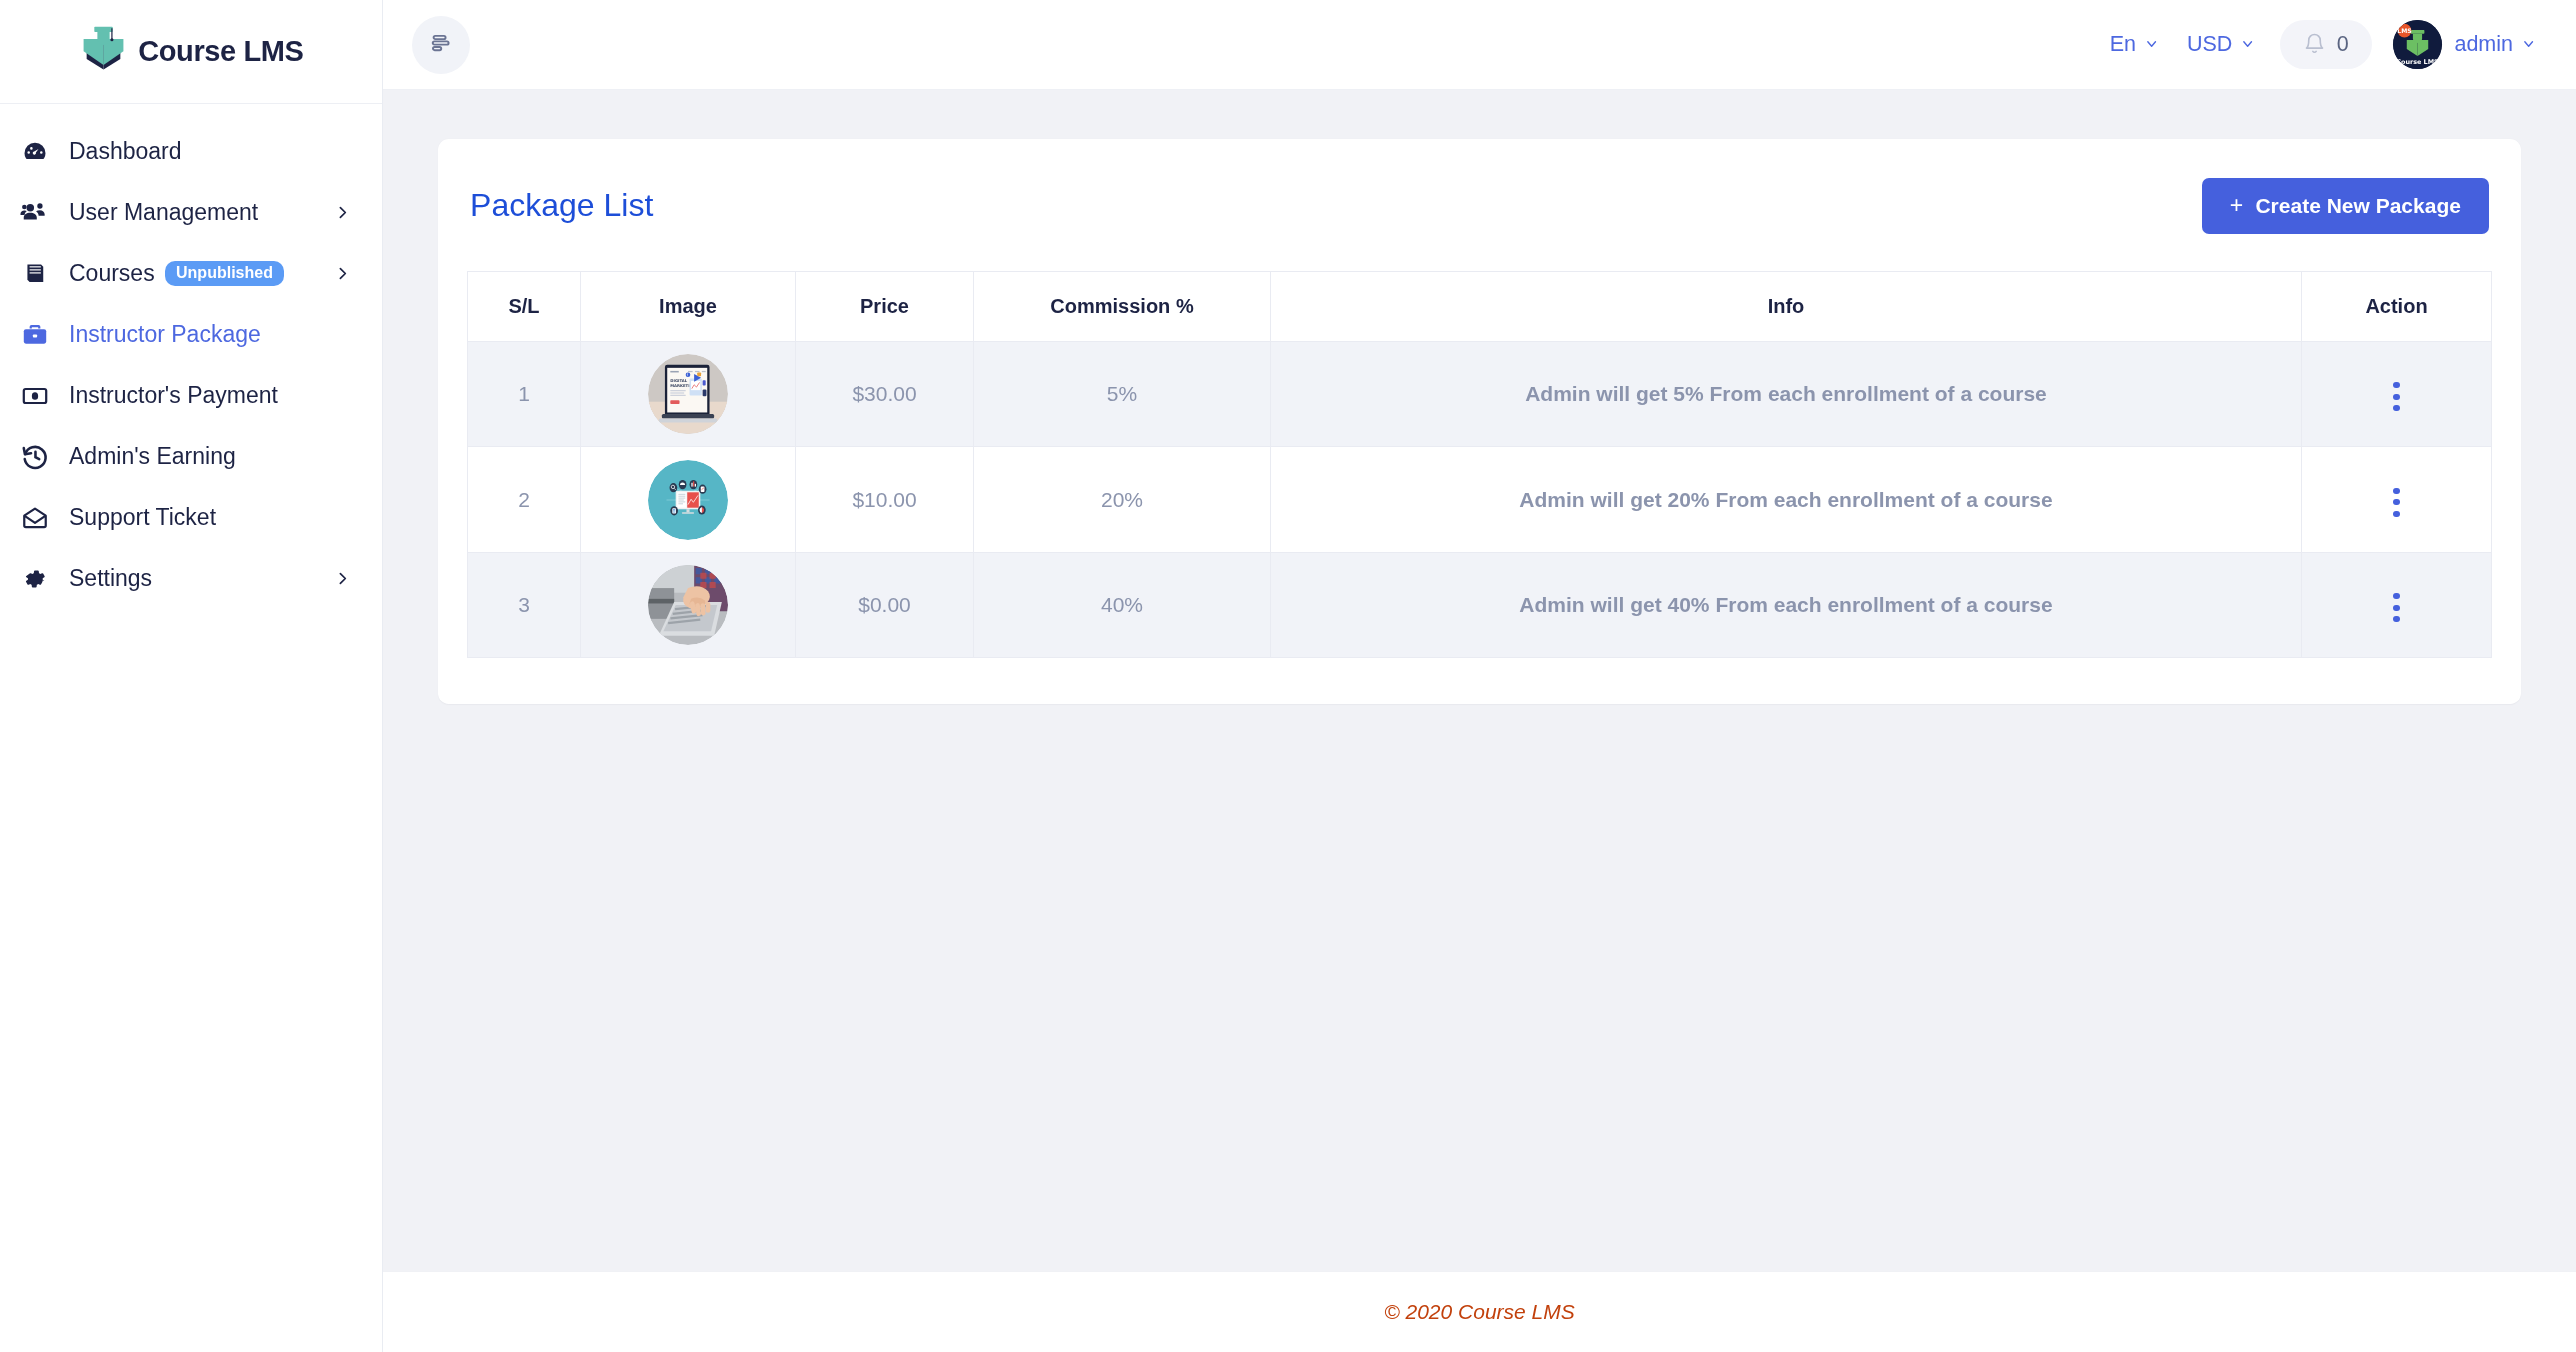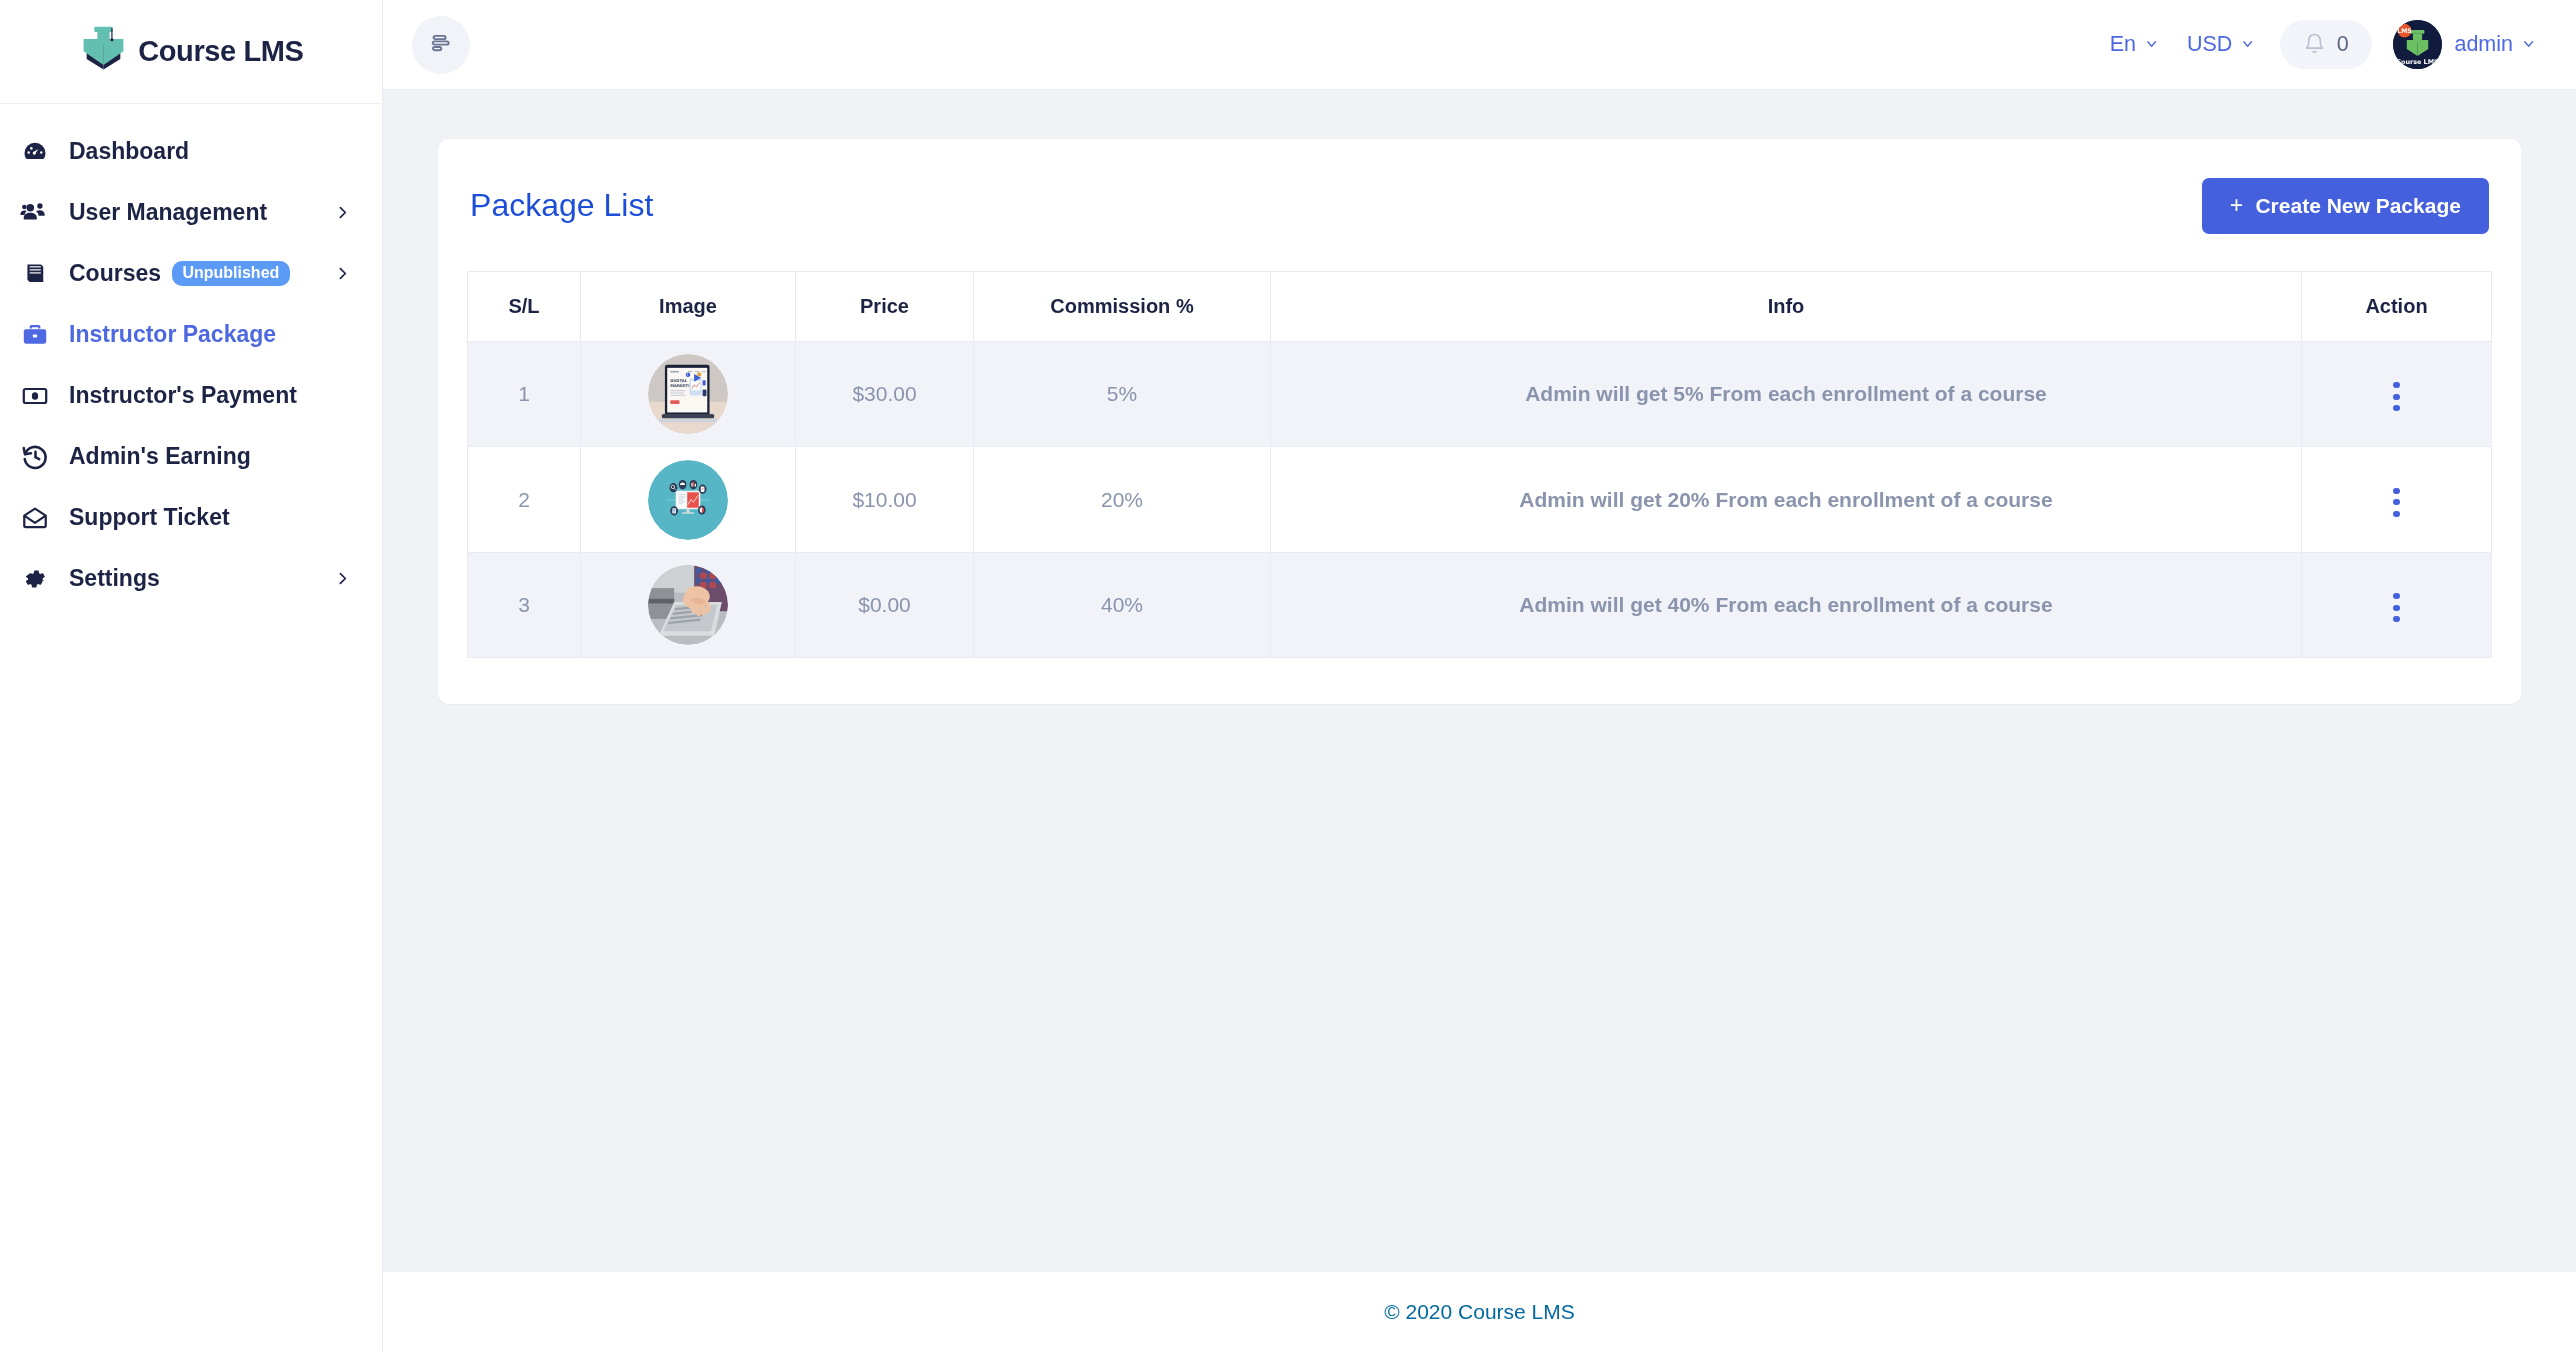--- a/index.html
+++ b/index.html
@@ -36,21 +36,21 @@
     height: 61px; padding: 0 31px 0 17px;
     cursor: pointer; position: relative;
   }
   .nav-icon {
     width: 35px; flex: 0 0 35px; display: flex;
     align-items: center; justify-content: center;
     color: #1d2344;
   }
   .nav-label {
     margin-left: 17px; font-size: 23px; color: #1d2344;
-    font-weight: 700; white-space: nowrap;
+    font-weight: 400; white-space: nowrap;
   }
   .nav-item.active .nav-label { color: #4d68e0; }
   .nav-item.active .nav-icon { color: #4d68e0; }
   .nav-badge {
     margin-left: 10.7px;
     background: #5b9bf5; color: #ffffff;
     font-size: 16px; font-weight: 600;
     padding: 3.1px 10.7px 4.6px; border-radius: 10px;
     white-space: nowrap;
   }
@@ -160,22 +160,23 @@
   }
   .kebab i {
     width: 6.1px; height: 6.1px; border-radius: 50%;
     background: #4560dd; display: block;
   }
 
   .footer {
     height: 81px; flex: 0 0 81px;
     background: #ffffff;
     display: flex; align-items: center; justify-content: center;
-    font-size: 21px; color: #0369a1;
+    font-size: 21px; color: #c2410c;
     border-top: 0.8px solid #f0f1f5;
+    font-style: italic;
   }
 </style>
 </head>
 <body>
 
 <div class="app">
 
   <aside class="sidebar">
 
     <div class="brand">

